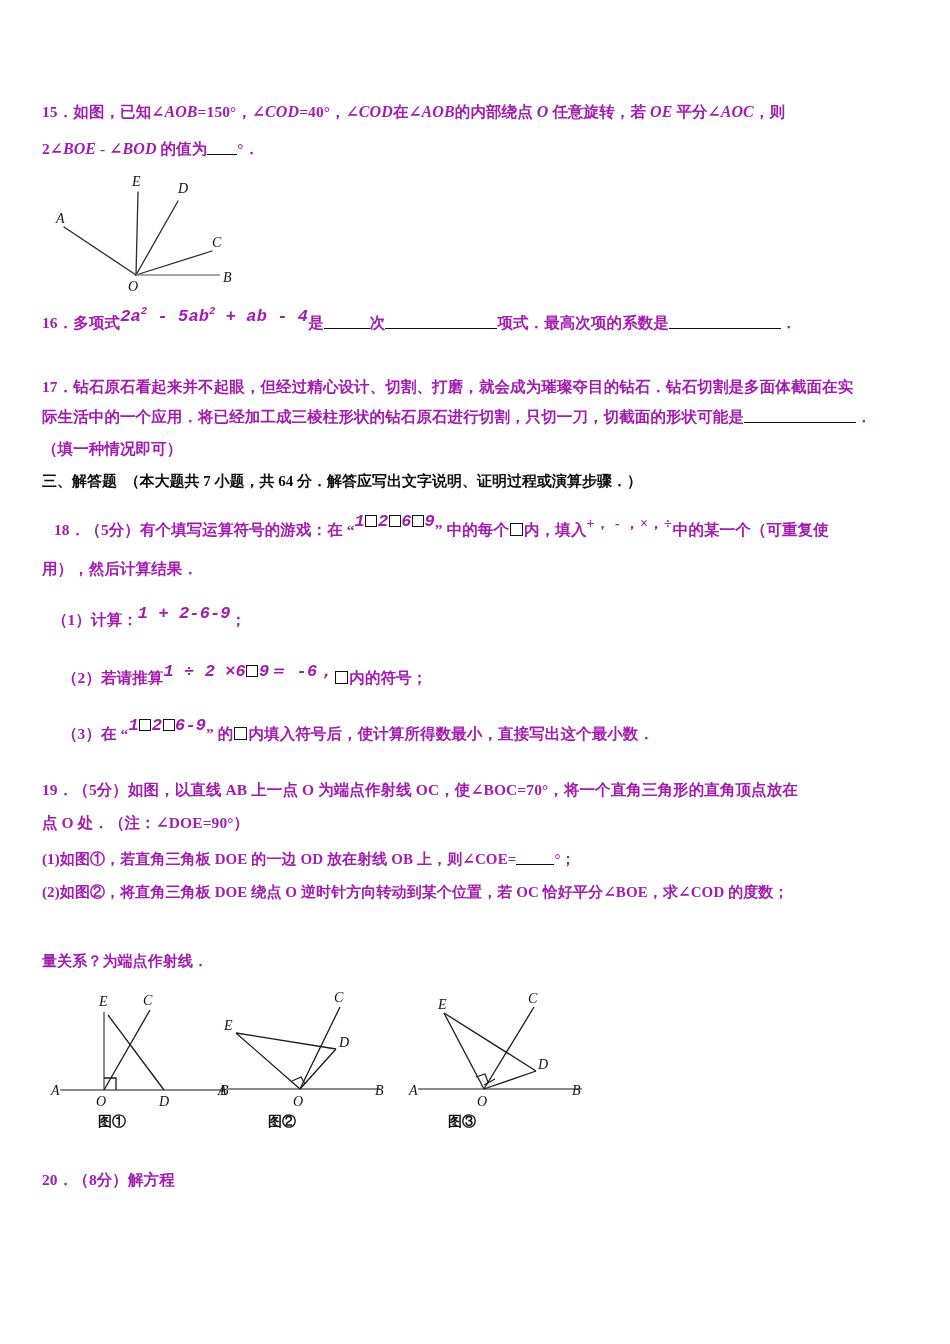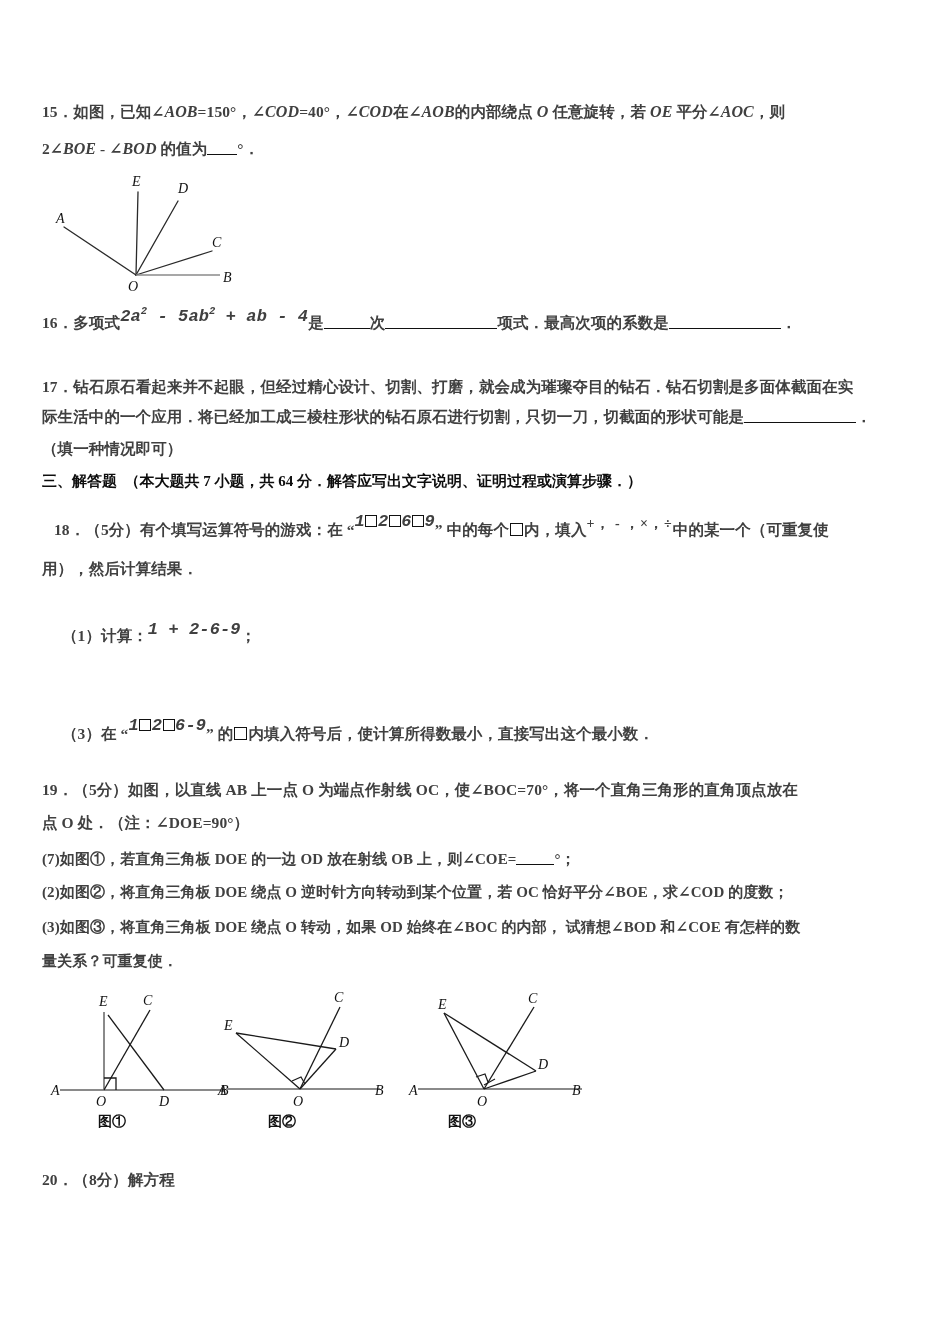--- a/index.html
+++ b/index.html
@@ -18,21 +18,21 @@
   .page {
     position: absolute;
     left: 0; top: 0;
     width: 950px;
     height: 1344px;
   }
   .q {
     position: absolute;
     font-size: 15.5px;
     line-height: 1.55;
-    color: #404040;
+    color: #a21caf;
     letter-spacing: 0.1px;
   }
   .body-text {
     font-family: "Liberation Serif", "DejaVu Serif", serif;
     font-weight: 600;
   }
   .math {
     font-family: "Liberation Serif", "DejaVu Serif", serif;
     font-style: italic;
     font-size: 16px;
@@ -140,47 +140,47 @@
     <span>三、解答题</span>&nbsp;&nbsp;<span>（本大题共 7 小题，共 64 分．解答应写出文字说明、证明过程或演算步骤．）</span>
   </div>
 
   <div class="q body-text" style="left:42px; top:518px; width:890px;margin-left:12px;">
     <span>18．</span><span>（5分）</span><span>有个填写运算符号的游戏：在 “</span><span class="inline-math" style="top:-9px;"><span>1</span><span class="sq-sm"></span><span>2</span><span class="sq-sm"></span><span>6</span><span class="sq-sm"></span><span>9</span></span><span>” 中的每个</span><span class="sq"></span><span>内，填入</span><span class="ops">+，  - ，×，÷</span><span>中的某一个（可重复使</span>
   </div>
   <div class="q body-text" style="left:42px; top:557px;">
     <span>用），然后计算结果．</span>
   </div>
 
-  <div class="q body-text" style="left:62px; top:608px;margin-top:16px;">
+  <div class="q body-text" style="left:52px; top:608px;">
     <span>（1）计算：</span><span class="inline-math">1 + 2-6-9</span><span>；</span>
   </div>
 
+  <div class="q body-text" style="left:62px; top:666px;">
+    <span>（2）若请推算</span><span class="inline-math"><span>1 ÷ 2 ×6</span><span class="sq-sm"></span><span>9＝</span><span> -6，</span></span><span class="sq"></span><span>内的符号；</span>
+  </div>
 
   <div class="q body-text" style="left:62px; top:722px; width:860px;">
     <span>（3）在 “</span><span class="inline-math" style="top:-9px;"><span>1</span><span class="sq-sm"></span><span>2</span><span class="sq-sm"></span><span>6-9</span></span><span>” 的</span><span class="sq"></span><span>内填入符号后，使计算所得数最小，直接写出这个最小数．</span>
   </div>
 
   <div class="q body-text" style="left:42px; top:778px; width:895px;">
     <span>19．</span><span>（5分）</span><span>如图，以直线 AB 上一点 O 为端点作射线 OC，使∠BOC=70°，将一个直角三角形的直角顶点放在</span>
   </div>
   <div class="q body-text" style="left:42px; top:811px;">
     <span>点 O 处．（注：∠DOE=90°）</span>
   </div>
 
   <div class="q q19" style="left:42px; top:848px; width:890px;">
-    <span>(7)如图①，若直角三角板 DOE 的一边 OD 放在射线 OB 上，则∠COE=</span><span class="blank-s" style="width:38px;"></span><span>°；</span>
+    <span>(1)如图①，若直角三角板 DOE 的一边 OD 放在射线 OB 上，则∠COE=</span><span class="blank-s" style="width:38px;"></span><span>°；</span>
   </div>
   <div class="q q19" style="left:42px; top:881px; width:895px;">
     <span>(2)如图②，将直角三角板 DOE 绕点 O 逆时针方向转动到某个位置，若 OC 恰好平分∠BOE，求∠COD 的度数；</span>
   </div>
-  <div class="q q19" style="left:42px; top:916px; width:895px;">
-    <span>(3)如图③，将直角三角板 DOE 绕点 O 转动，如果 OD 始终在∠BOC 的内部， 试猜想∠BOD 和∠COE 有怎样的数</span>
-  </div>
   <div class="q q19" style="left:42px; top:950px;">
-    <span>量关系？可重复使．</span>
+    <span>量关系？为端点作射线．</span>
   </div>
 
   <svg class="fig" style="left:42px; top:985px;" width="195" height="125" viewBox="0 0 195 125">
     <line x1="18" y1="105" x2="182" y2="105" stroke="#8a8a8a" stroke-width="2"></line>
     <line x1="62" y1="105" x2="62" y2="27" stroke="#8a8a8a" stroke-width="2"></line>
     <line x1="62" y1="105" x2="108" y2="25" stroke="#1a1a1a" stroke-width="1.3"></line>
     <line x1="66" y1="30" x2="122" y2="105" stroke="#1a1a1a" stroke-width="1.3"></line>
     <path d="M62 93 L74 93 L74 105" stroke="#1a1a1a" stroke-width="1.3" fill="none"></path>
     <text x="57" y="21" font-family="Liberation Serif, serif" font-style="italic" font-size="14" fill="#111">E</text>
     <text x="101" y="20" font-family="Liberation Serif, serif" font-style="italic" font-size="14" fill="#111">C</text>

